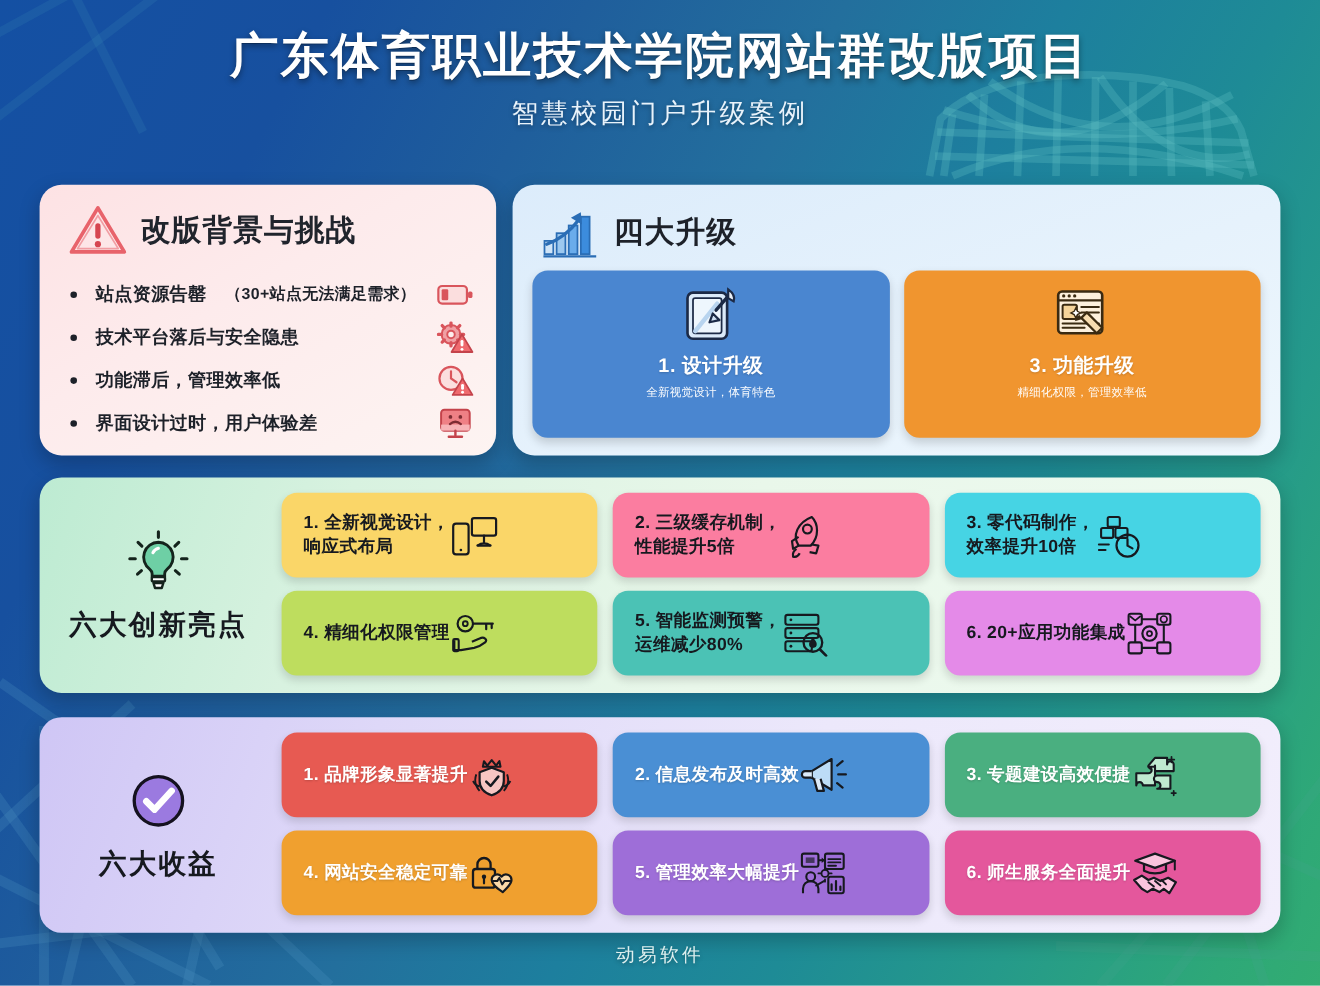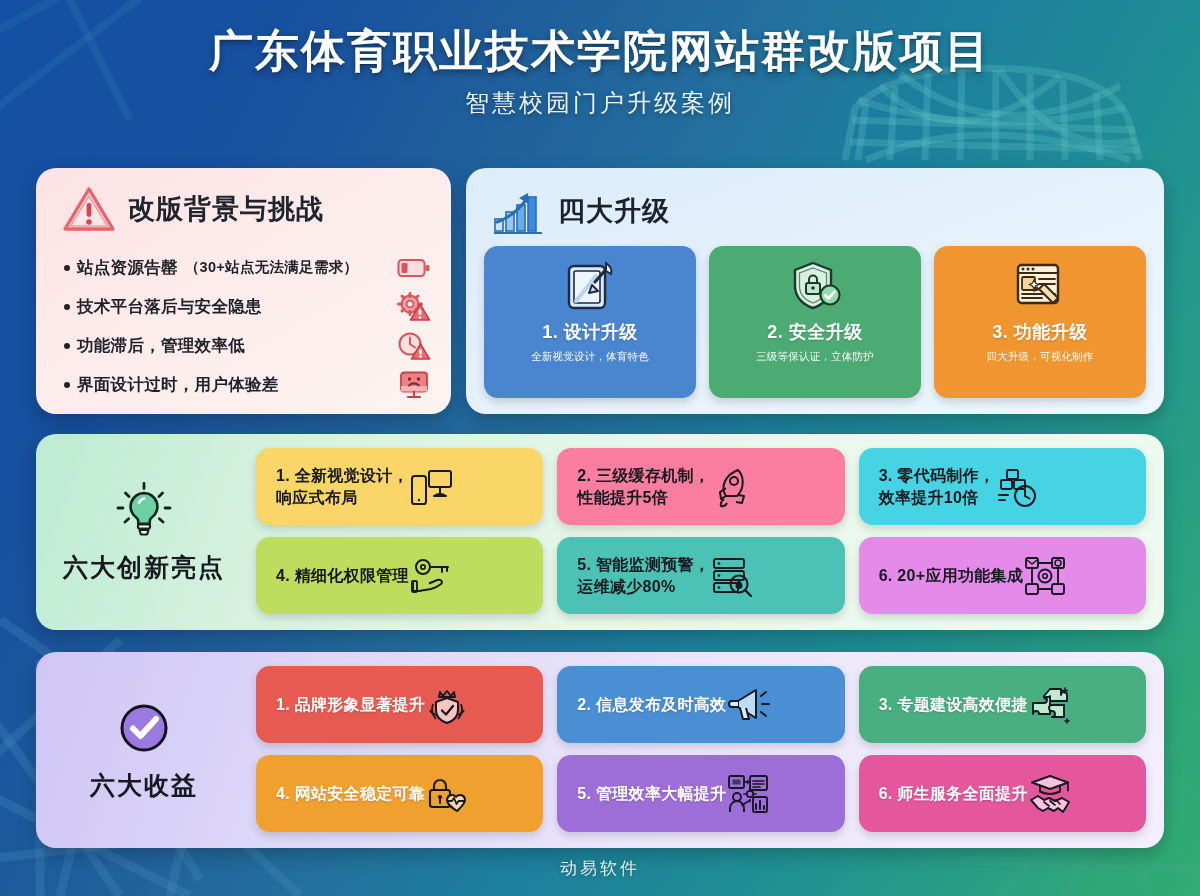--- a/index.html
+++ b/index.html
@@ -53,21 +53,21 @@
   .challenge-head { display: flex; align-items: center; gap: 12px; padding-left: 6px; }
   .challenge-head h2 { font-size: 27px; font-weight: bold; color: #20242c; letter-spacing: 1px; }
   .warn-icon { width: 54px; height: 50px; flex: 0 0 auto; }
   .challenge-list { margin-top: 14px; }
   .challenge-item {
     display: flex; align-items: center; justify-content: space-between;
     height: 39px; padding-left: 8px;
   }
   .challenge-text {
     font-size: 16.5px; font-weight: bold; color: #1d2129; letter-spacing: .3px;
-    display: flex; align-items: center; gap: 7px;
+    display: flex; align-items: center; gap: 17px;
   }
   .bullet { width: 6px; height: 6px; border-radius: 50%; background: #1d2129; flex:0 0 auto; }
   .ch-note { font-weight: bold; font-size: 14.5px; }
   .ch-ico { width: 34px; height: 30px; flex: 0 0 auto; }
 
   
   .upgrade-panel {
     left: 466px; top: 168px; width: 698px; height: 246px;
     background: linear-gradient(160deg, #dcecfb 0%, #e6f2fc 55%, #eef7fd 100%);
     padding: 12px 18px 14px 18px;
@@ -272,49 +272,36 @@
         <rect x="12" y="13" width="26" height="32" rx="2" fill="#eef6fd" stroke="#1c2a46" stroke-width="1.6"></rect>
         <path d="M14 43 L34 18" stroke="#b8d4ef" stroke-width="4" stroke-linecap="round"></path>
         <path d="M33 24 L46 9" stroke="#1c2a46" stroke-width="3" stroke-linecap="round"></path>
         <path d="M44 5 Q51 10 49 16 L44 13 Z" fill="#e9eff7" stroke="#1c2a46" stroke-width="2"></path>
         <path d="M30 27 l6 6 -9 2 z" fill="#cfe0f2" stroke="#1c2a46" stroke-width="2" stroke-linejoin="round"></path>
       </svg>
       <div class="uc-title">1. 设计升级</div>
       <div class="uc-desc">全新视觉设计，体育特色</div>
     </div>
 
-    <div class="upgrade-card" style="background:#4cab73">
-      <svg class="uc-icon" viewBox="0 0 56 58">
-        <path d="M26 5 L44 12 v16 c0 12-9 19-18 22 C17 47 8 40 8 28 V12 Z" fill="#d8f0e2" stroke="#1c3a2a" stroke-width="2.4"></path>
-        <path d="M26 10 L39.5 15 v13 c0 9-7 14.5-13.5 17 C19.5 42.5 12.5 37 12.5 28 V15 Z" fill="none" stroke="#1c3a2a" stroke-width="1.3" opacity=".6"></path>
-        <rect x="19" y="25" width="14" height="11" rx="2" fill="#bfe8cf" stroke="#1c3a2a" stroke-width="2"></rect>
-        <path d="M22 25v-3.5a4 4 0 018 0V25" fill="none" stroke="#1c3a2a" stroke-width="2"></path>
-        <circle cx="26" cy="30" r="1.8" fill="#1c3a2a"></circle>
-        <circle cx="43" cy="37" r="9.5" fill="#8fdcae" stroke="#1c3a2a" stroke-width="2.2"></circle>
-        <path d="M38.5 37.5 l3 3.2 6-7" fill="none" stroke="#fff" stroke-width="2.8" stroke-linecap="round" stroke-linejoin="round"></path>
-      </svg>
-      <div class="uc-title">2. 安全升级</div>
-      <div class="uc-desc">三级等保认证，立体防护</div>
-    </div>
 
     <div class="upgrade-card" style="background:#f0952f">
       <svg class="uc-icon" viewBox="0 0 56 58">
         <rect x="6" y="7" width="40" height="38" rx="3.5" fill="#fdf0dd" stroke="#3a2a12" stroke-width="2.4"></rect>
         <path d="M6 15h40" stroke="#3a2a12" stroke-width="2"></path>
         <circle cx="11" cy="11" r="1.5" fill="#3a2a12"></circle>
           <circle cx="16" cy="11" r="1.5" fill="#3a2a12"></circle>
           <circle cx="21" cy="11" r="1.5" fill="#3a2a12"></circle>
         <rect x="10" y="19" width="13" height="13" rx="1.5" fill="#f6d49a" stroke="#3a2a12" stroke-width="1.8"></rect>
         <path d="M27 21h16M27 26h16M10 36h33M10 40h20" stroke="#3a2a12" stroke-width="1.8" stroke-linecap="round"></path>
         <path d="M27 31 l5-5 14 14 -5 5z" fill="#f7dcb0" stroke="#3a2a12" stroke-width="2" stroke-linejoin="round"></path>
         <path d="M25 28 l-4 6 7-2z" fill="#3a2a12"></path>
         <path d="M22 22l1.5 3 3 1.5-3 1.5L22 31l-1.5-3-3-1.5 3-1.5z" fill="#fff" stroke="#3a2a12" stroke-width="1.2"></path>
       </svg>
       <div class="uc-title">3. 功能升级</div>
-      <div class="uc-desc">四大升级，可视化制作</div>
+      <div class="uc-desc">精细化权限，管理效率低</div>
     </div>
 
 
   </div>
 </section>
 
 <section class="panel section-panel highlights-panel">
   <div class="sec-label">
     <svg class="sec-icon" viewBox="0 0 64 62">
       <path d="M32 12a13.5 13.5 0 00-8 24.3c1.5 1.2 2.3 2.7 2.3 4.4v2h11.4v-2c0-1.7.8-3.2 2.3-4.4A13.5 13.5 0 0032 12z" fill="#6ecfa5" stroke="#14231c" stroke-width="2.6"></path>

